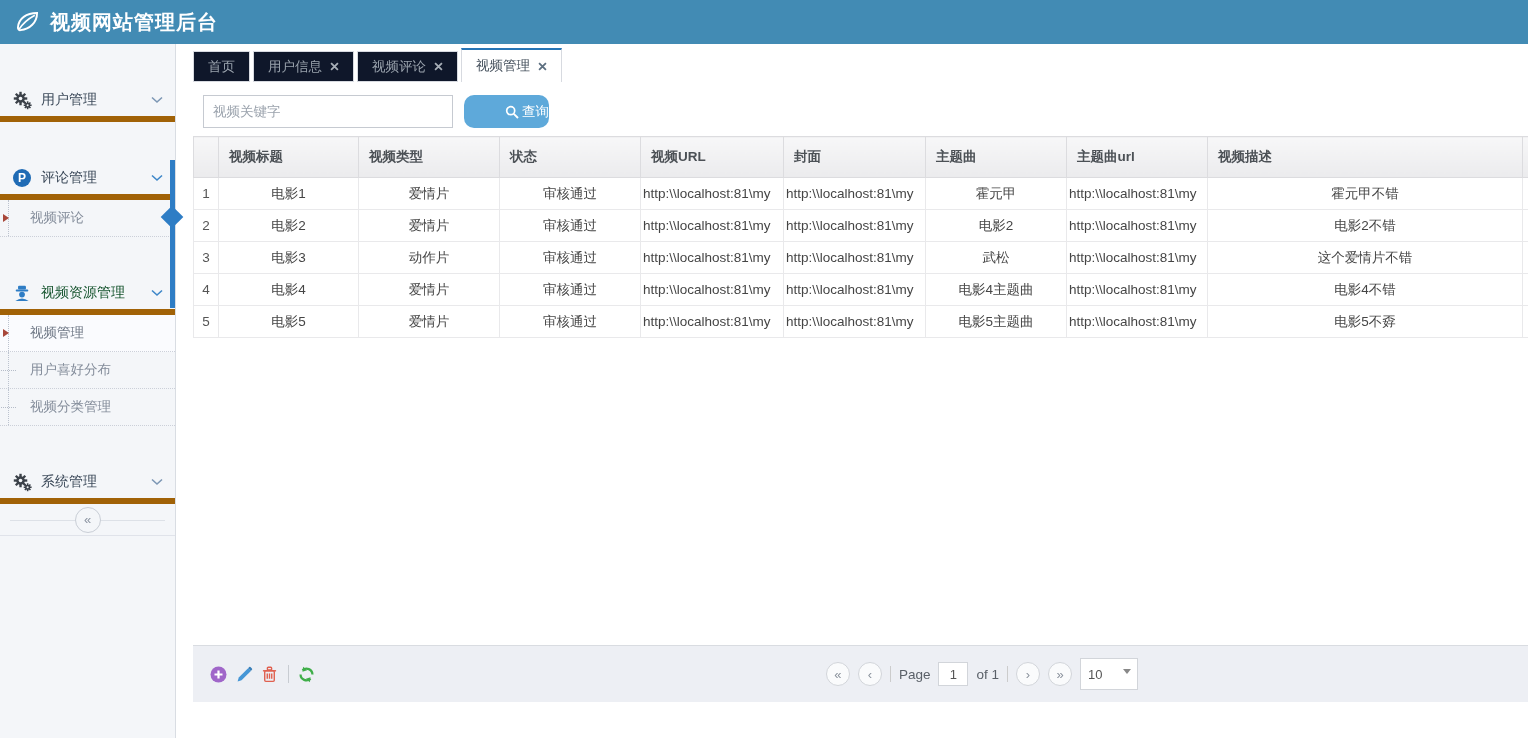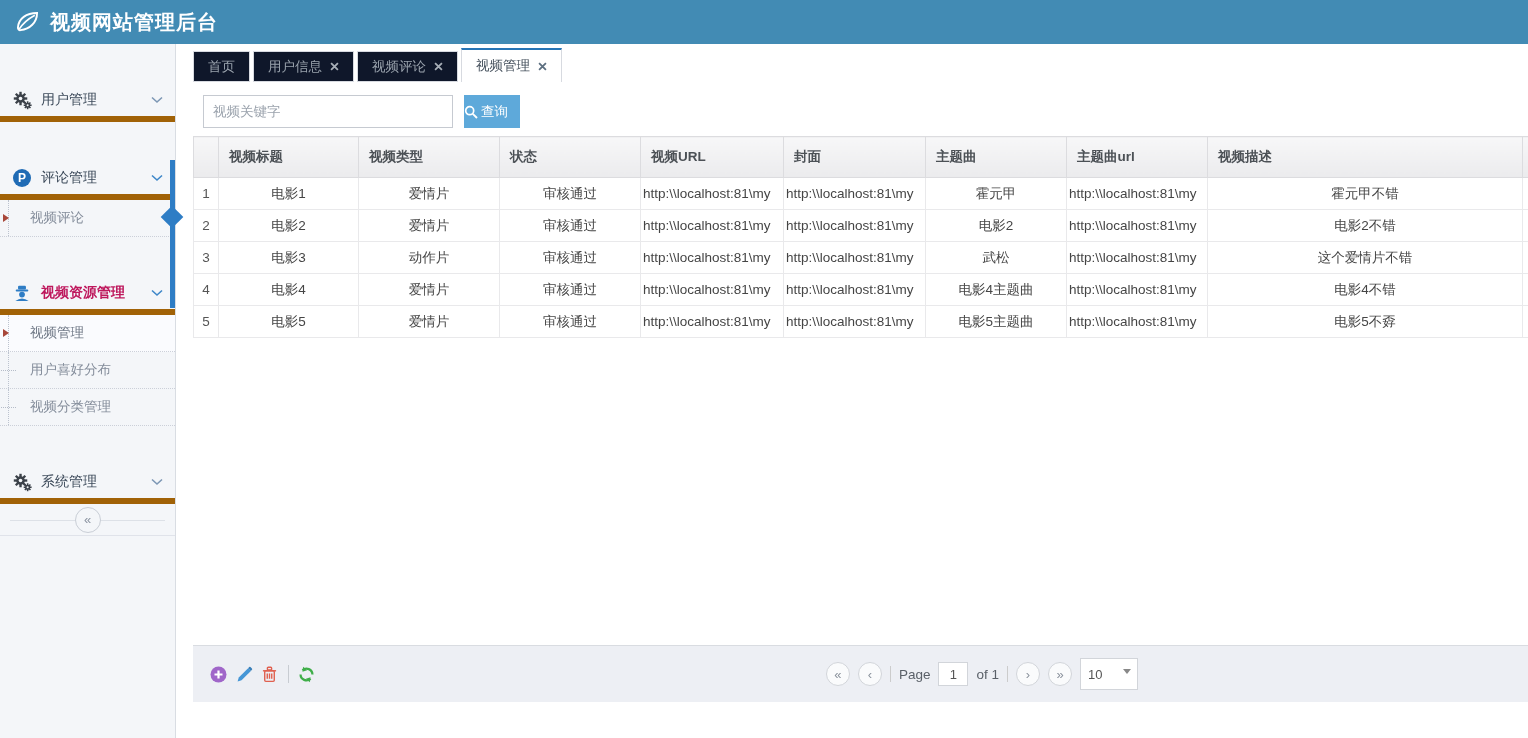--- a/index.html
+++ b/index.html
@@ -11,21 +11,21 @@
     background:#428bb4; display:flex; align-items:center; padding-left:14px; }
   .app-header .title { color:#fff; font-size:20px; font-weight:bold; margin-left:9px; letter-spacing:1px; }
 
   
   .sidebar { position:absolute; left:0; top:44px; width:176px; height:694px;
     background:#f4f6f9; border-right:1px solid #d9dde3; }
   .nav-group { height:38px; display:flex; align-items:center; padding:0 12px;
     border-bottom:6px solid #a16207; cursor:pointer; position:relative;margin-top:40px; }
   .nav-group .gicon { width:20px; display:flex; justify-content:center; margin-right:9px; }
   .nav-group .glabel { flex:1; font-size:14px; color:#3c4a5a; }
-  .nav-group.active .glabel { color:#be185d; font-weight:bold; }
+  .nav-group.active .glabel { color:#14532d; font-weight:normal; }
   .chev { color:#7d97b5; display:flex; }
   .nav-group.active .chev { color:#3f87c9; }
   .p-badge { width:18px; height:18px; border-radius:50%; background:#1f6bb5; color:#fff;
     font-size:12px; font-weight:bold; display:flex; align-items:center; justify-content:center; }
   .nav-sub { height:37px; display:flex; align-items:center; padding-left:30px;
     border-bottom:1px dotted #ccd0d9; font-size:13.5px; color:#848d9b; position:relative; cursor:pointer; }
   .nav-sub::before { content:""; position:absolute; left:8px; top:0; bottom:0;
     border-left:1px dotted #bcc3cf; }
   .nav-sub.active { background:#fafbfe; color:#6e7785; }
   .tri-bullet { position:absolute; left:3px; top:50%; margin-top:-4px; width:0; height:0;
@@ -47,22 +47,22 @@
   .tab { height:31px; margin-right:3px; background:#0f172a; border:1px solid #d7dae0;
     display:flex; align-items:center; gap:8px; padding:0 14px; font-size:13.5px; color:#9aa3ad; cursor:pointer; }
   .tab.active { height:34px; background:#fff; border-bottom:none; border-top:2px solid #2775b5; color:#45505c; }
   .tab .close { display:flex; color:#a7aeb7; }
   .tab.active .close { color:#5d6f80; }
 
   .searchbar { position:absolute; left:26px; top:51px; display:flex; gap:11px; }
   .search-input { width:250px; height:33px; border:1px solid #c6cad1; padding:0 9px;
     font-size:13.5px; color:#333; font-family:inherit; }
   .search-input::placeholder { color:#9aa2ac; }
-  .search-btn { width:56px; height:33px; background:#5ea9da; border:none; border-radius:0;
-    color:#fff; font-size:13.5px; display:flex; align-items:center; justify-content:flex-start; gap:3px;
+  .search-btn { width:85px; height:33px; background:#5ea9da; border:none; border-radius:10px;
+    color:#fff; font-size:13.5px; display:flex; align-items:center; justify-content:flex-end; gap:3px;
     cursor:pointer; font-family:inherit; }
 
   .panel { position:absolute; left:16px; top:92px; width:1335px; overflow:hidden; }
   .panel-header { height:36px; background:#2e7dc5; color:#fff; font-size:14px; font-weight:600;
     line-height:36px; padding-left:12px; }
   table.grid { border-collapse:collapse; table-layout:fixed; width:1379px; }
   .grid th { height:41px; background:linear-gradient(#f7f7f8,#ebebed); border:1px solid #dcdcdf;
     font-size:13.5px; color:#4c5156; text-align:left; padding-left:10px; font-weight:bold; }
   .grid td { height:32px; border:1px solid #e9e9eb; font-size:13.5px; color:#454545;
     text-align:center; overflow:hidden; white-space:nowrap; }

